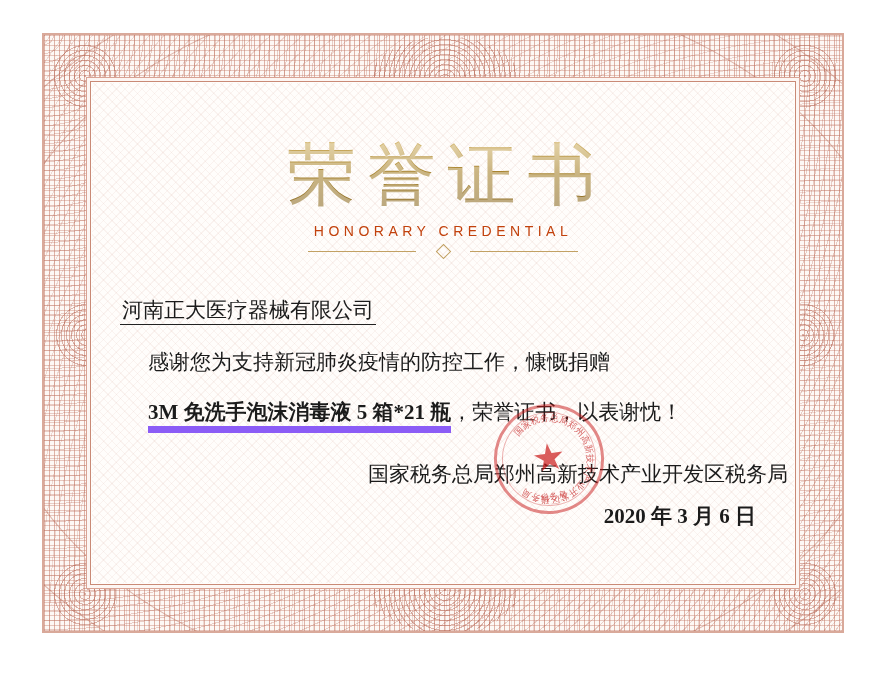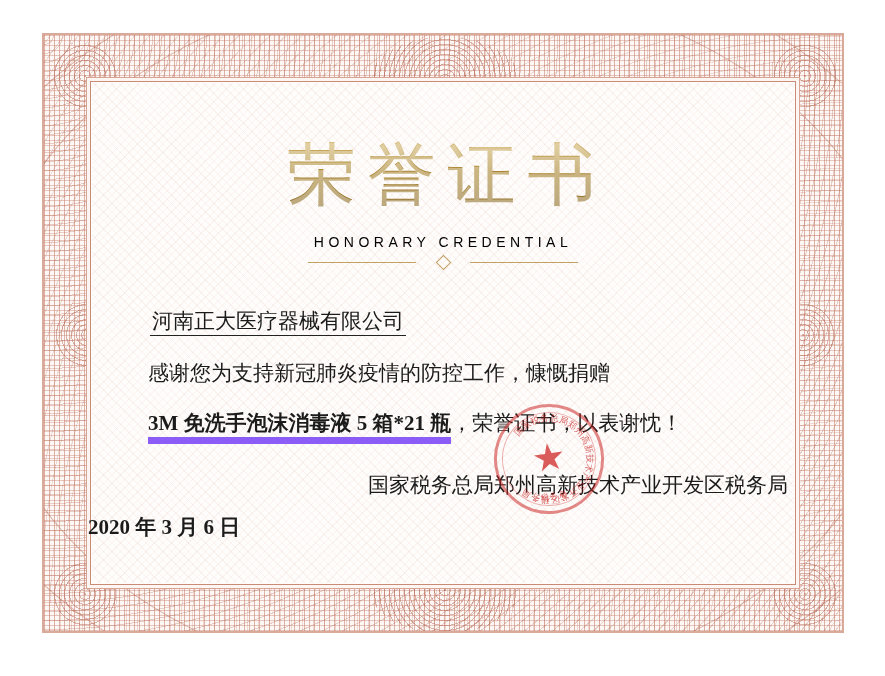--- a/index.html
+++ b/index.html
@@ -111,25 +111,25 @@
     background: linear-gradient(180deg, #c9a css, #8b6a2e);
     background: linear-gradient(180deg, #d8bb74 0%, #a8842f 45%, #8a6a27 100%);
     -webkit-background-clip: text;
     background-clip: text;
     -webkit-text-fill-color: transparent;
     text-shadow: 0 1px 0 rgba(255,255,255,0.4);
     line-height: 1.1;
     padding-left: 9px;
   }
   .cert-subtitle {
-    margin-top: 21px;
+    margin-top: 10px;
     font-family: "Liberation Sans", sans-serif;
     font-size: 14px;
     letter-spacing: 4.5px;
-    color: #000000;
+    color: #c2410c;
   }
   .subtitle-rule {
     position: relative;
     width: 270px;
     height: 12px;
     margin: 6px auto 0 auto;
   }
   .subtitle-rule::before,
   .subtitle-rule::after {
     content: "";
@@ -155,21 +155,21 @@
   .body-block {
     margin-top: 34px;
     color: #1b1b1b;
   }
   .line {
     font-size: 21px;
     line-height: 1.9;
     white-space: nowrap;
   }
   .recipient-line {
-    padding-left: 62px;
+    padding-left: 32px;
     margin-top: 8px;
   }
   .recipient {
     font-size: 21px;
     border-bottom: 1px solid #222;
     padding: 0 2px 2px 2px;
   }
   .thanks-line {
     padding-left: 60px;
     margin-top: 12px;
@@ -184,22 +184,22 @@
     font-weight: 700;
   }
   .issuer-line {
     margin-top: 28px;
     text-align: right;
     padding-right: 10px;
     font-size: 21px;
   }
   .date-line {
     margin-top: 14px;
-    text-align: left;
-    padding-right: 28px;
+    text-align: right;
+    padding-right: 42px;
     font-size: 21px;
     font-weight: 700;
   }
 
   
   .seal {
     position: absolute;
     left: 494px;
     top: 404px;
     width: 104px;

